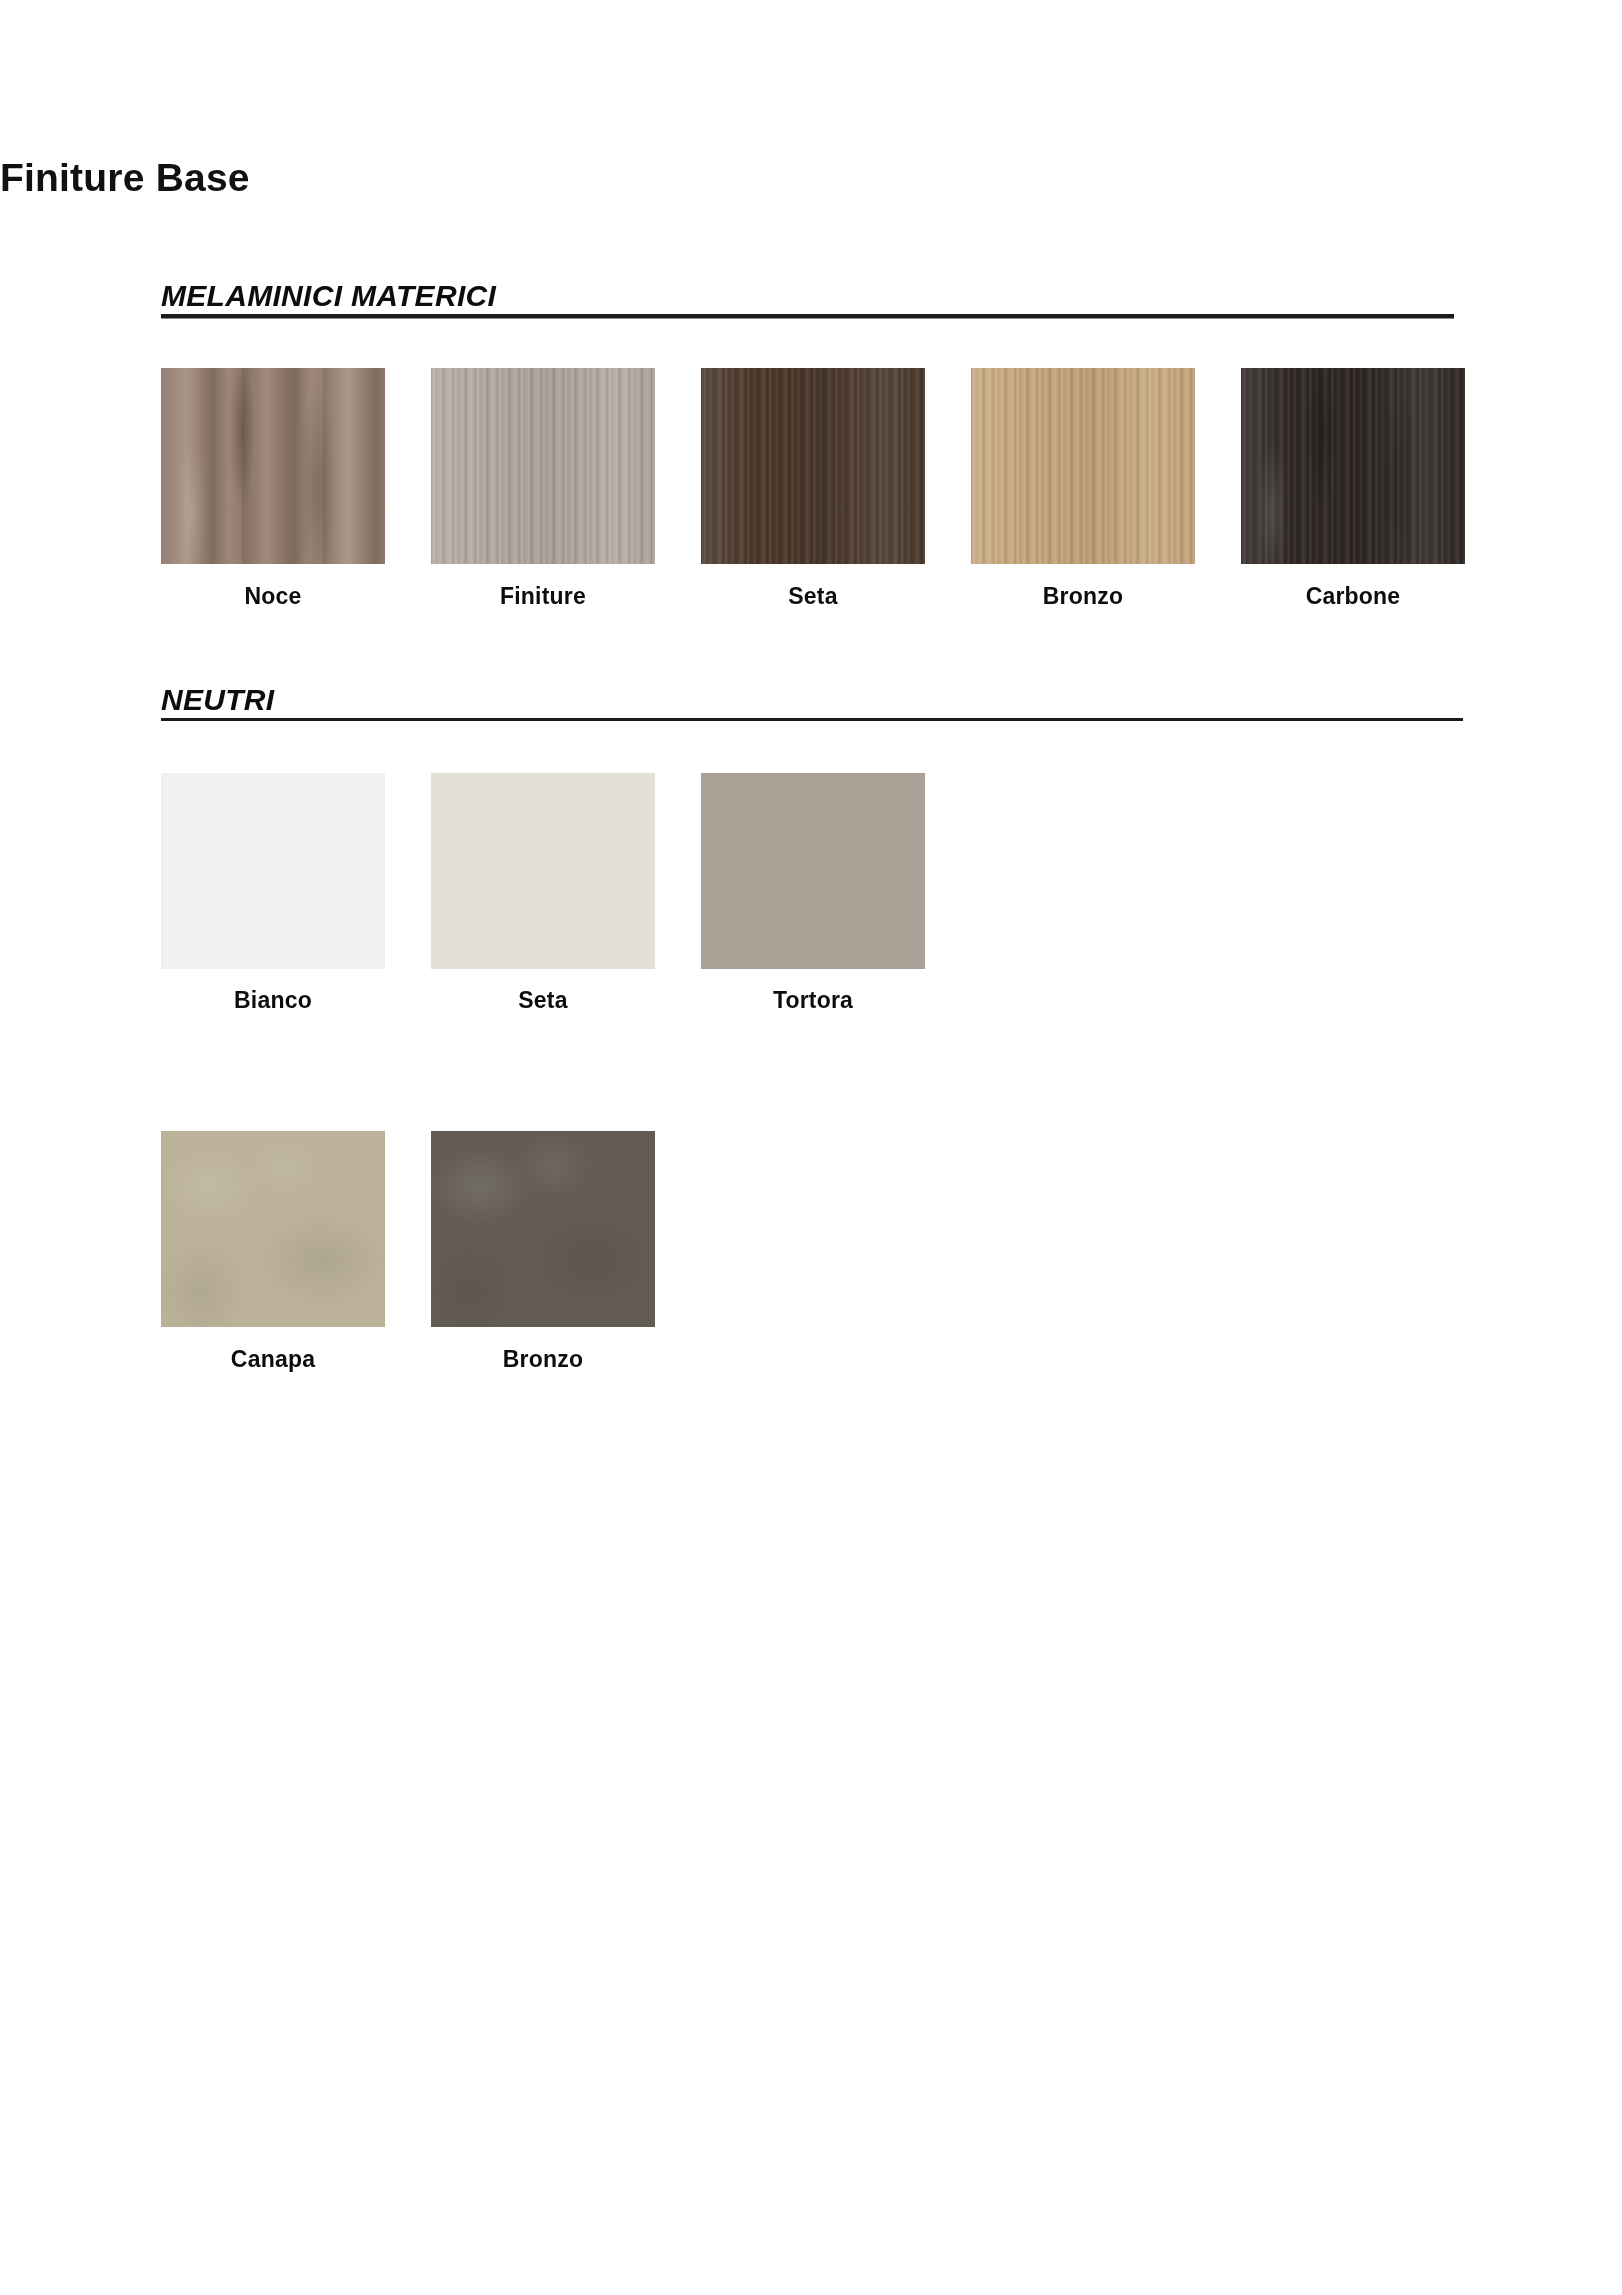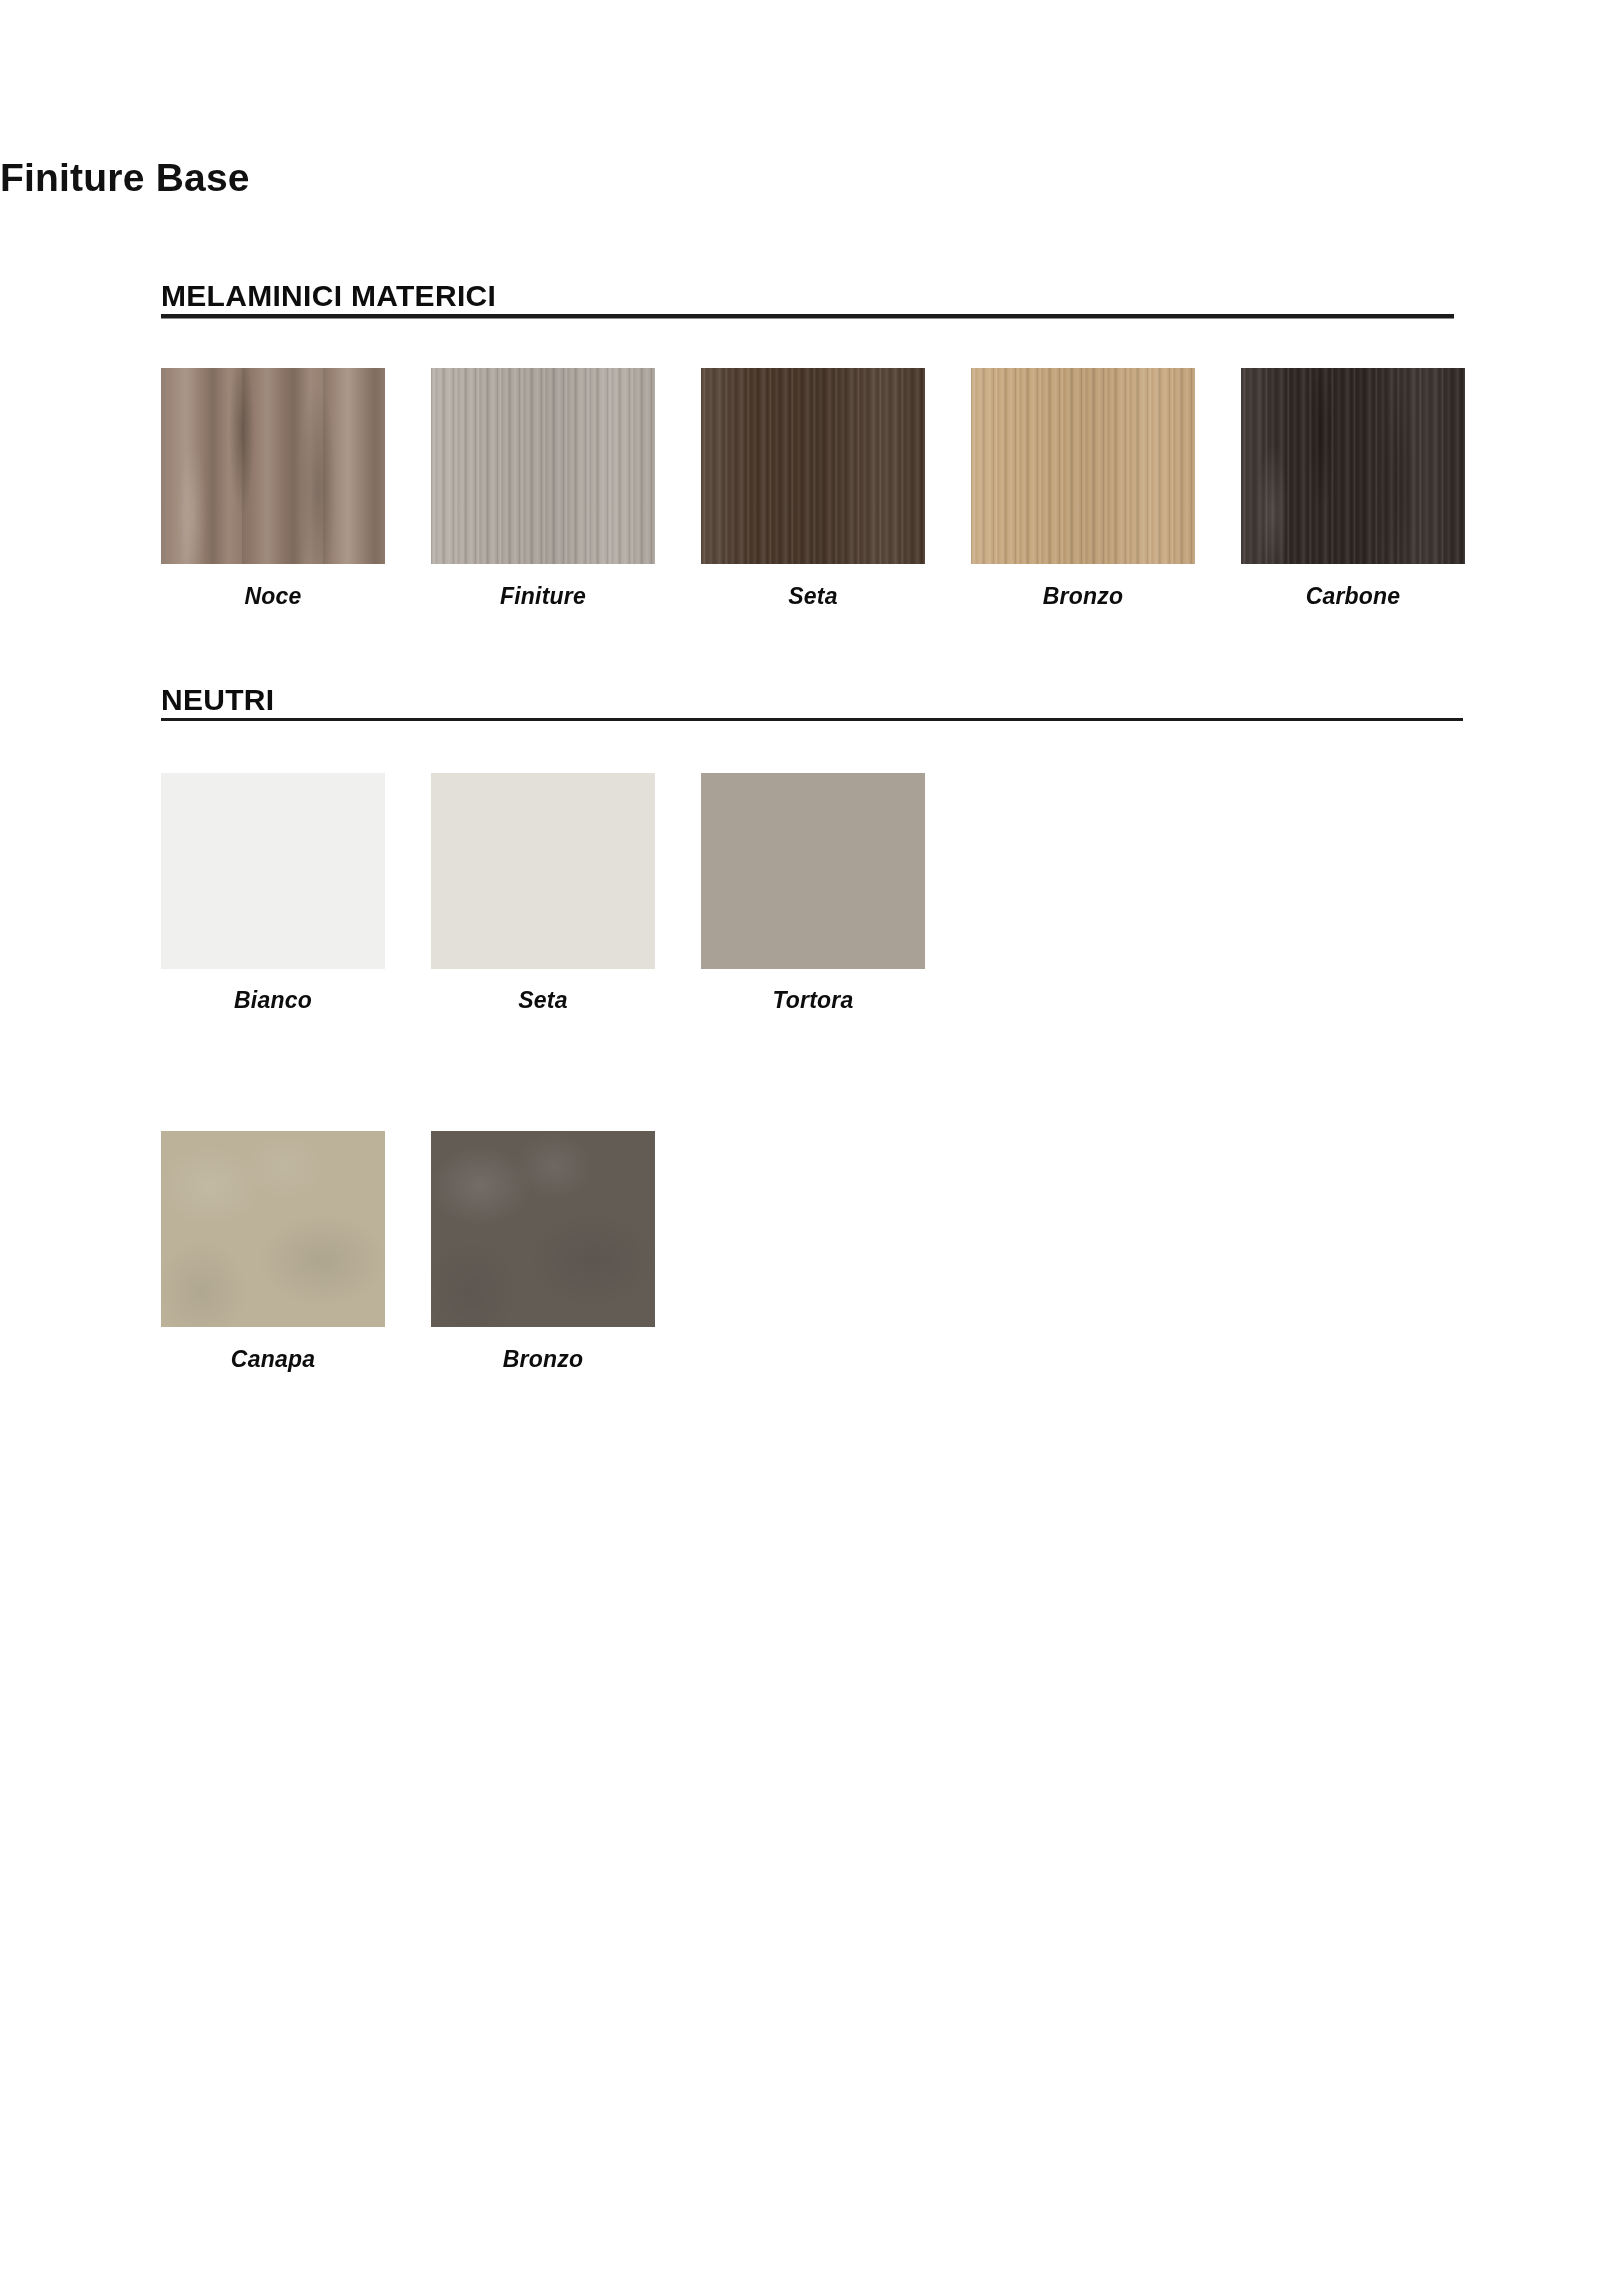--- a/index.html
+++ b/index.html
@@ -45,20 +45,21 @@
 
   
   .section { position: relative; }
 
   .section-head {
     position: relative;
     padding-bottom: 3.4px;
   }
   .section-title {
     font-size: 30px;
+    font-style: italic;
     font-weight: bold;
     letter-spacing: 0.3px;
     color: #0d0d0d;
     display: inline-block;
     line-height: 1.12;
   }
   .rule-wrap {
     position: relative;
     height: 6.8px;
     margin-top: 1.7px;
@@ -76,21 +77,20 @@
     top: 4.2px;
     height: 0.8px;
     background: #8e8e8e;
   }
 
   
   .swatch-row {
     display: flex;
     gap: 46px;
     margin-top: 44px;
-    font-style: italic;
   }
   .swatch-cell {
     width: 224px;
   }
   .swatch {
     width: 224px;
     height: 196px;
     position: relative;
     overflow: hidden;
     background-color: #cccccc;

